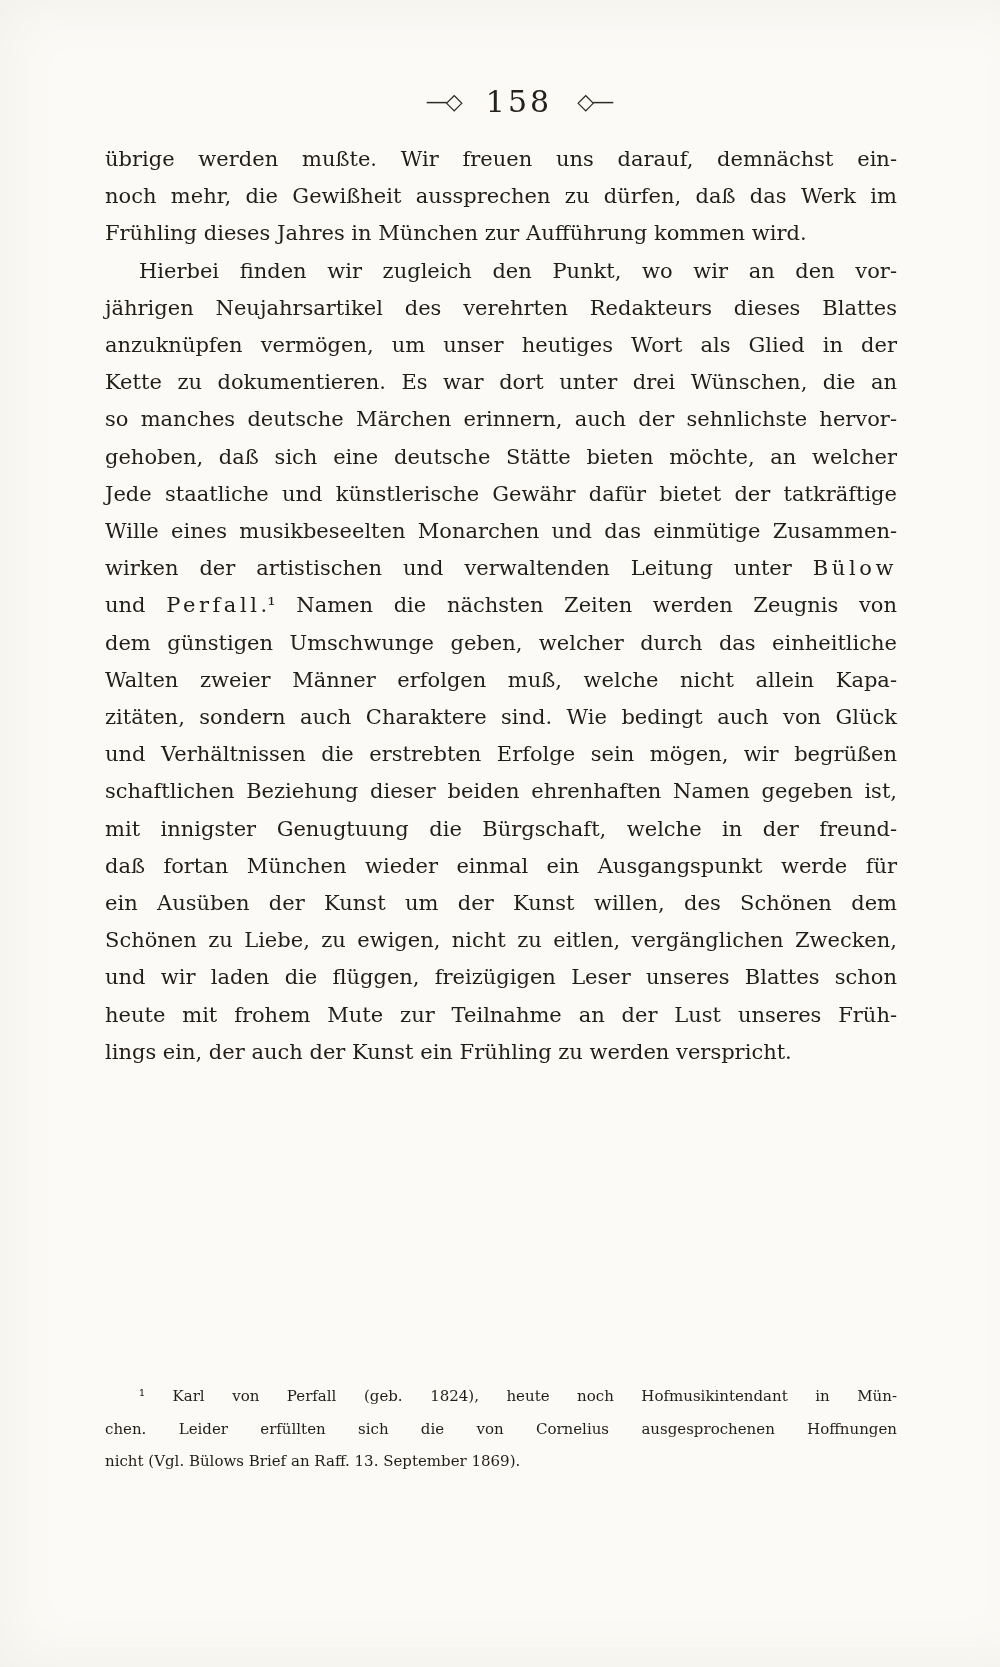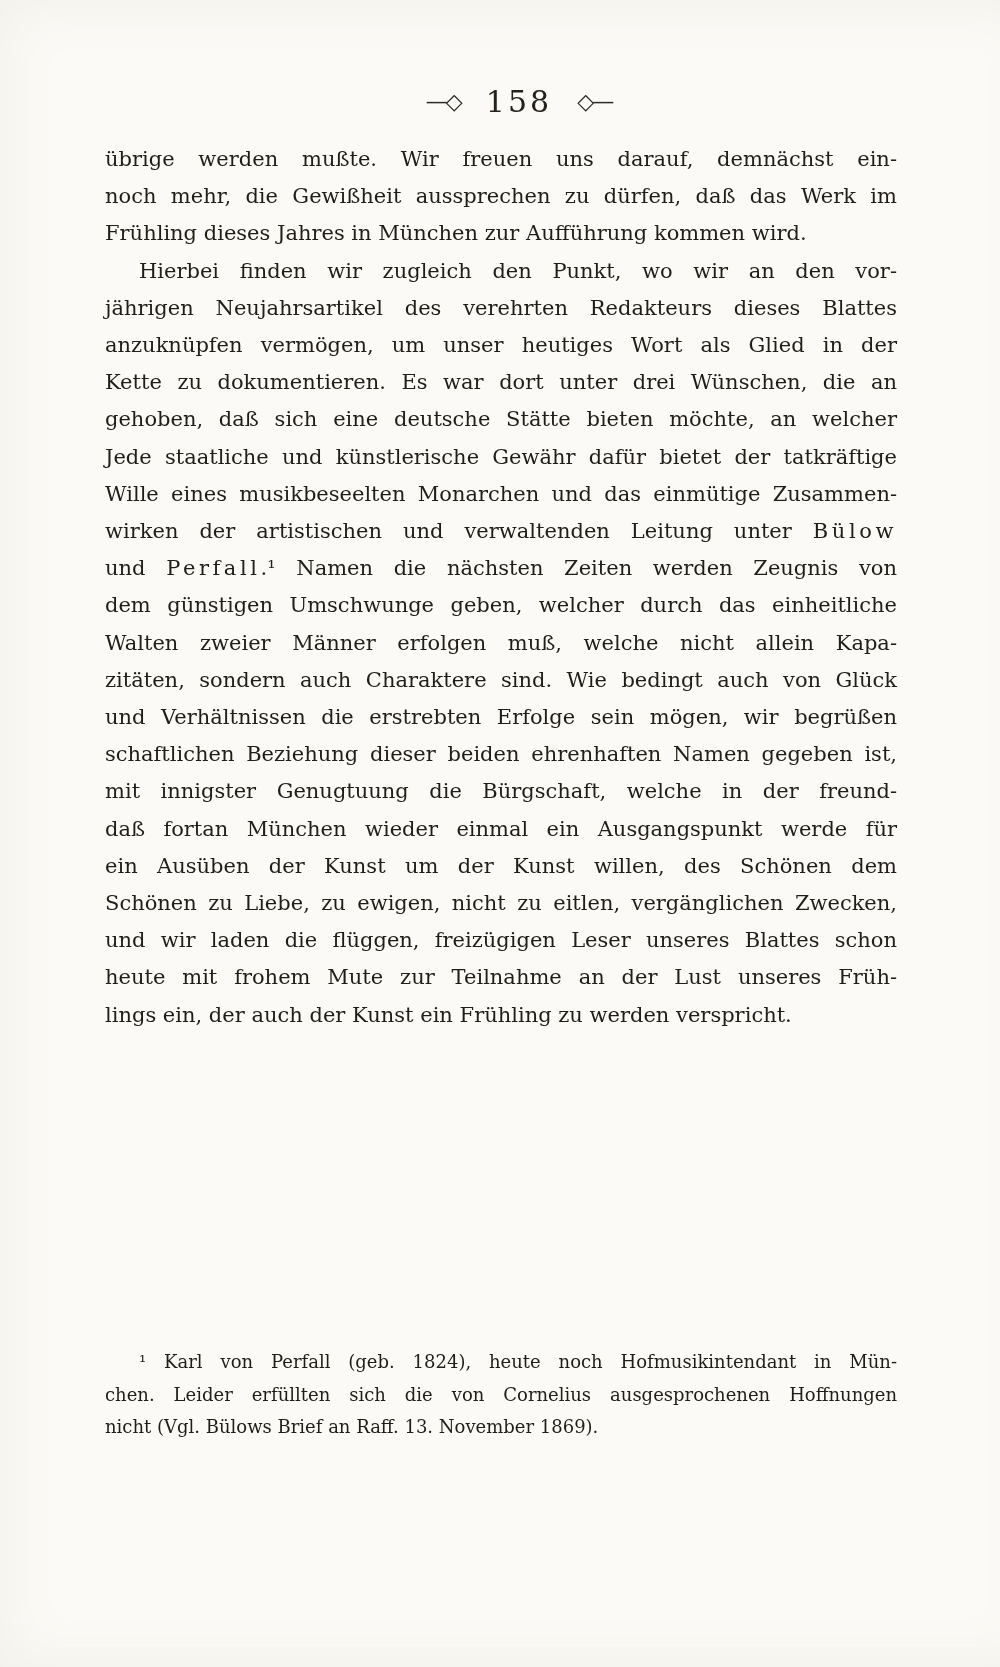--- a/index.html
+++ b/index.html
@@ -41,24 +41,24 @@
   .body-text {
     position: absolute;
     top: 141px;
     left: 105px;
     width: 792px;
     font-size: 21px;
     line-height: 37.2px;
   }
   .footnote {
     position: absolute;
-    top: 1346px;
+    top: 1380px;
     left: 105px;
     width: 792px;
-    font-size: 18px;
+    font-size: 15px;
     line-height: 32.5px;
   }
   .line {
     text-align: justify;
     text-align-last: justify;
   }
   .line.para-end {
     text-align-last: left;
   }
   .line.indent {
@@ -80,20 +80,21 @@
   </div>
 
   <div class="body-text" id="body-text">
       <div class="line"><span>übrige werden mußte. Wir freuen uns darauf, demnächst ein-</span></div>
       <div class="line"><span>noch mehr, die Gewißheit aussprechen zu dürfen, daß das Werk im</span></div>
       <div class="line para-end"><span>Frühling dieses Jahres in München zur Aufführung kommen wird.</span></div>
       <div class="line indent"><span>Hierbei finden wir zugleich den Punkt, wo wir an den vor-</span></div>
       <div class="line"><span>jährigen Neujahrsartikel des verehrten Redakteurs dieses Blattes</span></div>
       <div class="line"><span>anzuknüpfen vermögen, um unser heutiges Wort als Glied in der</span></div>
       <div class="line"><span>Kette zu dokumentieren. Es war dort unter drei Wünschen, die an</span></div>
+      <div class="line"><span>so manches deutsche Märchen erinnern, auch der sehnlichste hervor-</span></div>
       <div class="line"><span>gehoben, daß sich eine deutsche Stätte bieten möchte, an welcher</span></div>
       <div class="line"><span>Jede staatliche und künstlerische Gewähr dafür bietet der tatkräftige</span></div>
       <div class="line"><span>Wille eines musikbeseelten Monarchen und das einmütige Zusammen-</span></div>
       <div class="line"><span>wirken der artistischen und verwaltenden Leitung unter </span><span class="sperr">Bülow</span></div>
       <div class="line"><span>und </span><span class="sperr">Perfall</span><span>.¹ Namen die nächsten Zeiten werden Zeugnis von</span></div>
       <div class="line"><span>dem günstigen Umschwunge geben, welcher durch das einheitliche</span></div>
       <div class="line"><span>Walten zweier Männer erfolgen muß, welche nicht allein Kapa-</span></div>
       <div class="line"><span>zitäten, sondern auch Charaktere sind. Wie bedingt auch von Glück</span></div>
       <div class="line"><span>und Verhältnissen die erstrebten Erfolge sein mögen, wir begrüßen</span></div>
       <div class="line"><span>schaftlichen Beziehung dieser beiden ehrenhaften Namen gegeben ist,</span></div>
@@ -102,16 +103,16 @@
       <div class="line"><span>ein Ausüben der Kunst um der Kunst willen, des Schönen dem</span></div>
       <div class="line"><span>Schönen zu Liebe, zu ewigen, nicht zu eitlen, vergänglichen Zwecken,</span></div>
       <div class="line"><span>und wir laden die flüggen, freizügigen Leser unseres Blattes schon</span></div>
       <div class="line"><span>heute mit frohem Mute zur Teilnahme an der Lust unseres Früh-</span></div>
       <div class="line para-end"><span>lings ein, der auch der Kunst ein Frühling zu werden verspricht.</span></div>
     </div>
 
   <div class="footnote" id="footnote">
       <div class="line indent"><span>¹ Karl von Perfall (geb. 1824), heute noch Hofmusikintendant in Mün-</span></div>
       <div class="line"><span>chen. Leider erfüllten sich die von Cornelius ausgesprochenen Hoffnungen</span></div>
-      <div class="line para-end"><span>nicht (Vgl. Bülows Brief an Raff. 13. November 1869).</span></div>
+      <div class="line para-end"><span>nicht (Vgl. Bülows Brief an Raff. 13. September 1869).</span></div>
     </div>
 
 </div>
 
 </body></html>

